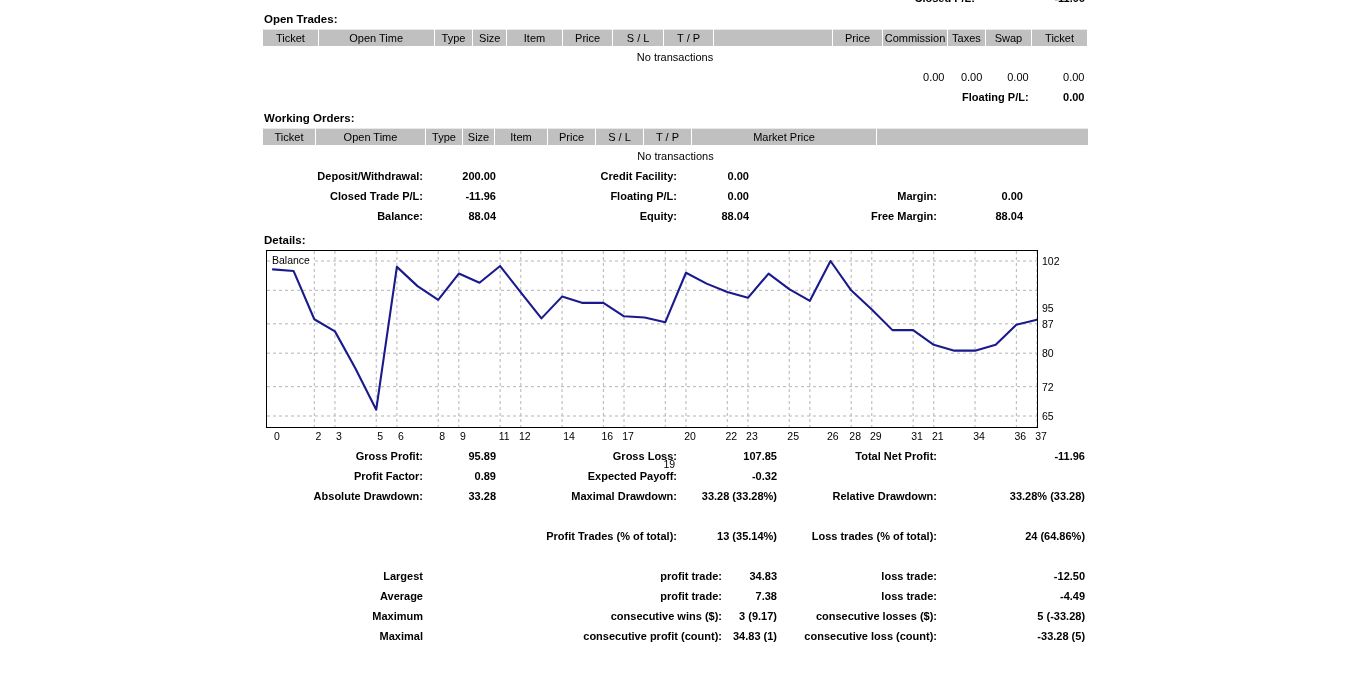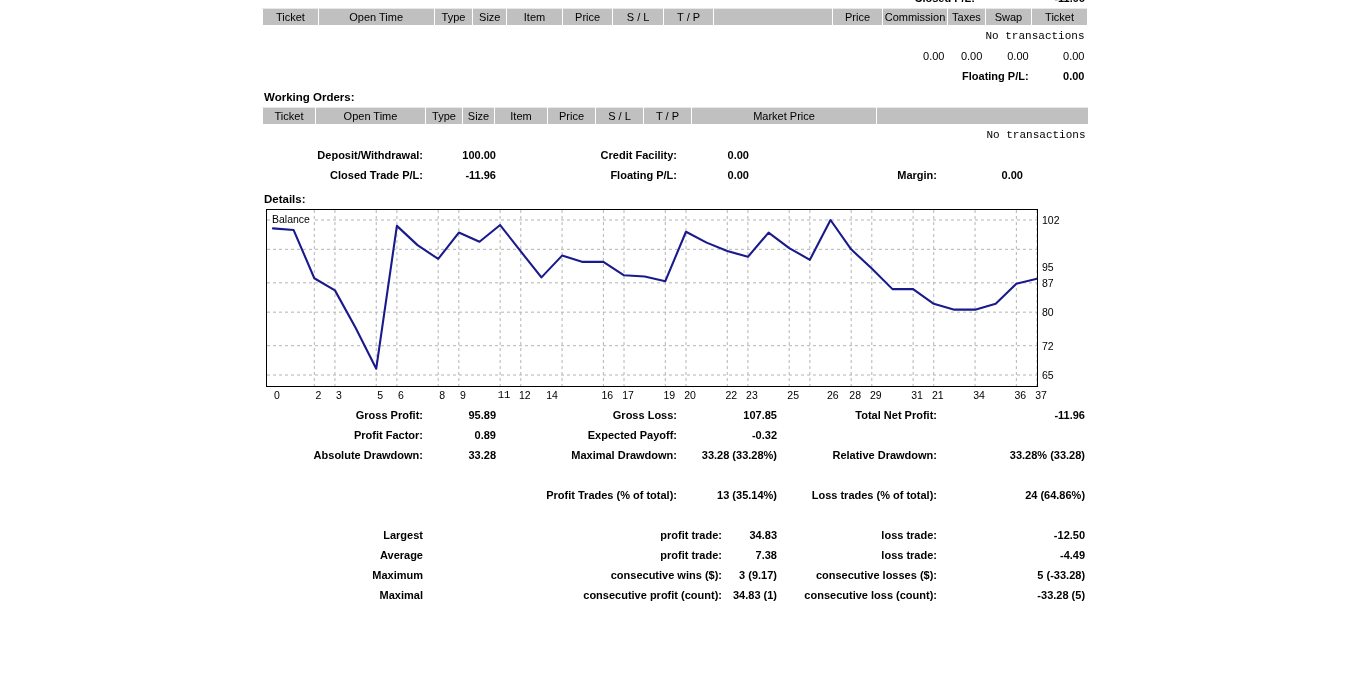--- a/index.html
+++ b/index.html
@@ -52,23 +52,22 @@
     overflow: hidden;
   }
   table.grid td {
     font-size: 11px;
     height: 20px;
     padding: 0 3px;
     white-space: nowrap;
   }
   td.right  { text-align: right; }
   .notrans {
-    text-align: right;
+    text-align: center;
     font-size: 11px;
-    font-family: Liberation Mono, monospace;
   }
 
   
   .totals-row td { height: 19px; }
   .bold { font-weight: bold; }
 
   
   table.summary {
     border-collapse: collapse;
     width: 826px;
@@ -172,20 +171,21 @@
     <tbody>
         <tr>
       <td></td>
           <td></td>
       <td class="lbl">Closed P/L:</td>
       <td class="val">-11.96</td>
     </tr>
   </tbody>
     </table>
 
+  <div class="caption">Open Trades:</div>
 
   <table class="grid">
     <colgroup>
       <col style="width:53px">
         <col style="width:110px">
         <col style="width:37px">
         <col style="width:32px">
       <col style="width:53px">
         <col style="width:48px">
         <col style="width:48px">
@@ -278,34 +278,43 @@
         <col style="width:74px">
       <col style="width:180px">
         <col style="width:73px">
       <col style="width:187px">
         <col style="width:87px">
       <col style="width:62px">
     </colgroup>
     <tbody>
         <tr>
       <td class="lbl">Deposit/Withdrawal:</td>
-      <td class="val">100.00</td>
+      <td class="val">200.00</td>
       <td class="lbl">Credit Facility:</td>
       <td class="val">0.00</td>
       <td class="lbl"></td>
       <td class="val"></td>
       <td></td>
     </tr>
     <tr>
       <td class="lbl">Closed Trade P/L:</td>
       <td class="val">-11.96</td>
       <td class="lbl">Floating P/L:</td>
       <td class="val">0.00</td>
       <td class="lbl">Margin:</td>
       <td class="val">0.00</td>
+      <td></td>
+    </tr>
+    <tr>
+      <td class="lbl">Balance:</td>
+      <td class="val">88.04</td>
+      <td class="lbl">Equity:</td>
+      <td class="val">88.04</td>
+      <td class="lbl">Free Margin:</td>
+      <td class="val">88.04</td>
       <td></td>
     </tr>
   </tbody>
     </table>
 
   <div class="caption" style="padding-top:8px;">Details:</div>
 
   <div class="chart-wrap">
     <div class="series-label">Balance</div>
     <div class="plot">
@@ -352,26 +361,26 @@
         <span style="top: 11px;">102</span>
       </div>
     <div class="xaxis" id="xaxis">
         <span style="left: 11px;">0</span>
         <span style="left: 52.2973px;">2</span>
         <span style="left: 72.9459px;">3</span>
         <span style="left: 114.243px;">5</span>
         <span style="left: 134.892px;">6</span>
         <span style="left: 176.189px;">8</span>
         <span style="left: 196.838px;">9</span>
-        <span style="left: 238.135px; font-family: Liberation Mono, monospace;">11</span>
+        <span style="left: 238.135px;">11</span>
         <span style="left: 258.784px;">12</span>
-        <span style="left: 286px;">14</span>
+        <span style="left: 303px;">14</span>
         <span style="left: 341.378px;">16</span>
         <span style="left: 362.027px;">17</span>
-        <span style="left: 403.324px;">19</span>
+        <span style="left: 403.324px; margin-top: 28px;">19</span>
         <span style="left: 423.973px;">20</span>
         <span style="left: 465.27px;">22</span>
         <span style="left: 485.919px;">23</span>
         <span style="left: 527.216px;">25</span>
         <span style="left: 547.865px; margin-left: 19px;">26</span>
         <span style="left: 589.162px;">28</span>
         <span style="left: 609.811px;">29</span>
         <span style="left: 651.108px;">31</span>
         <span style="left: 671.757px;">21</span>
         <span style="left: 713.054px;">34</span>

